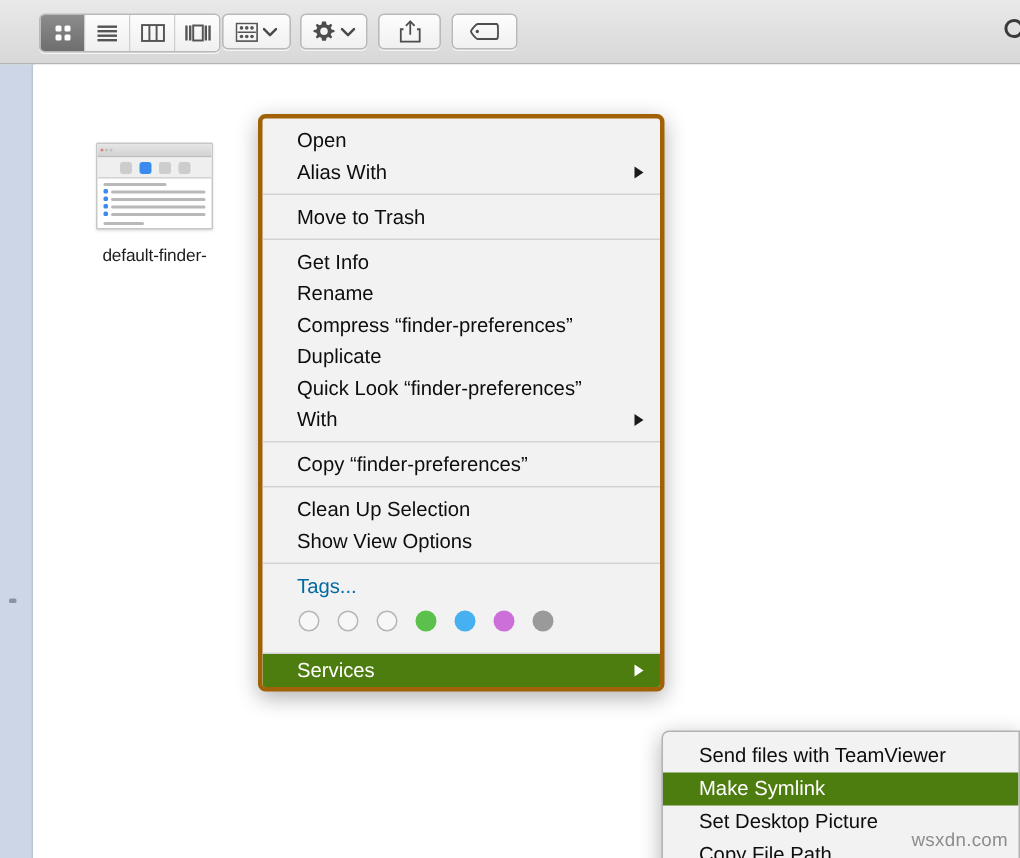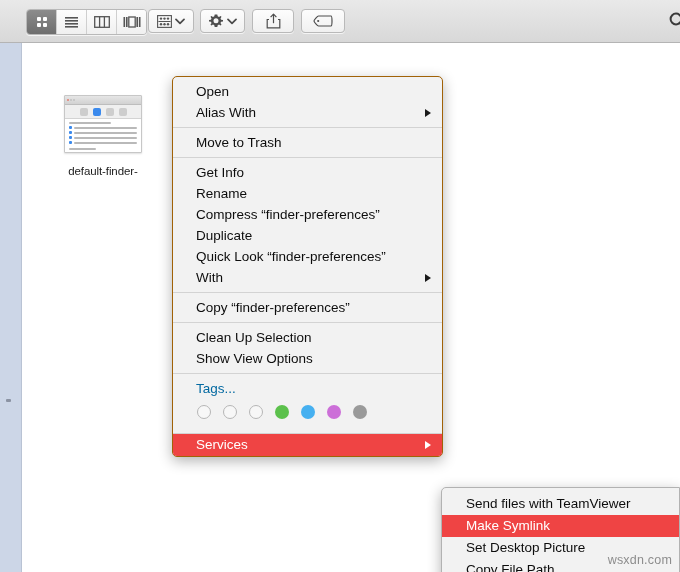--- a/index.html
+++ b/index.html
@@ -210,39 +210,39 @@
     font-family: "Liberation Serif", serif;
     font-weight: 700;
   }
 
   
   #context-menu {
     position: absolute;
     left: 172px; top: 76px;
     width: 271px;
     background: #f2f2f2;
-    border: 1px solid #a16207;
+    border: 3px solid #a16207;
     border-radius: 5px;
     box-shadow: 0 4px 14px rgba(0,0,0,0.30);
     padding: 4px 0 0 0;
     box-sizing: border-box;
     overflow: hidden;
   }
   .menu-item {
     height: 21px;
     line-height: 21px;
     padding: 0 10px 0 23px;
     font-size: 13.5px;
     color: #0d0d0d;
     white-space: nowrap;
     position: relative;
     box-sizing: border-box;
   }
   .menu-item.highlight {
-    background: #ef4444;
+    background: #4d7c0f;
     color: #ffffff;
   }
   .menu-arrow {
     position: absolute;
     right: 11px; top: 50%;
     transform: translateY(-50%);
     width: 0; height: 0;
     border-left: 6px solid #1a1a1a;
     border-top: 4.5px solid transparent;
     border-bottom: 4.5px solid transparent;

